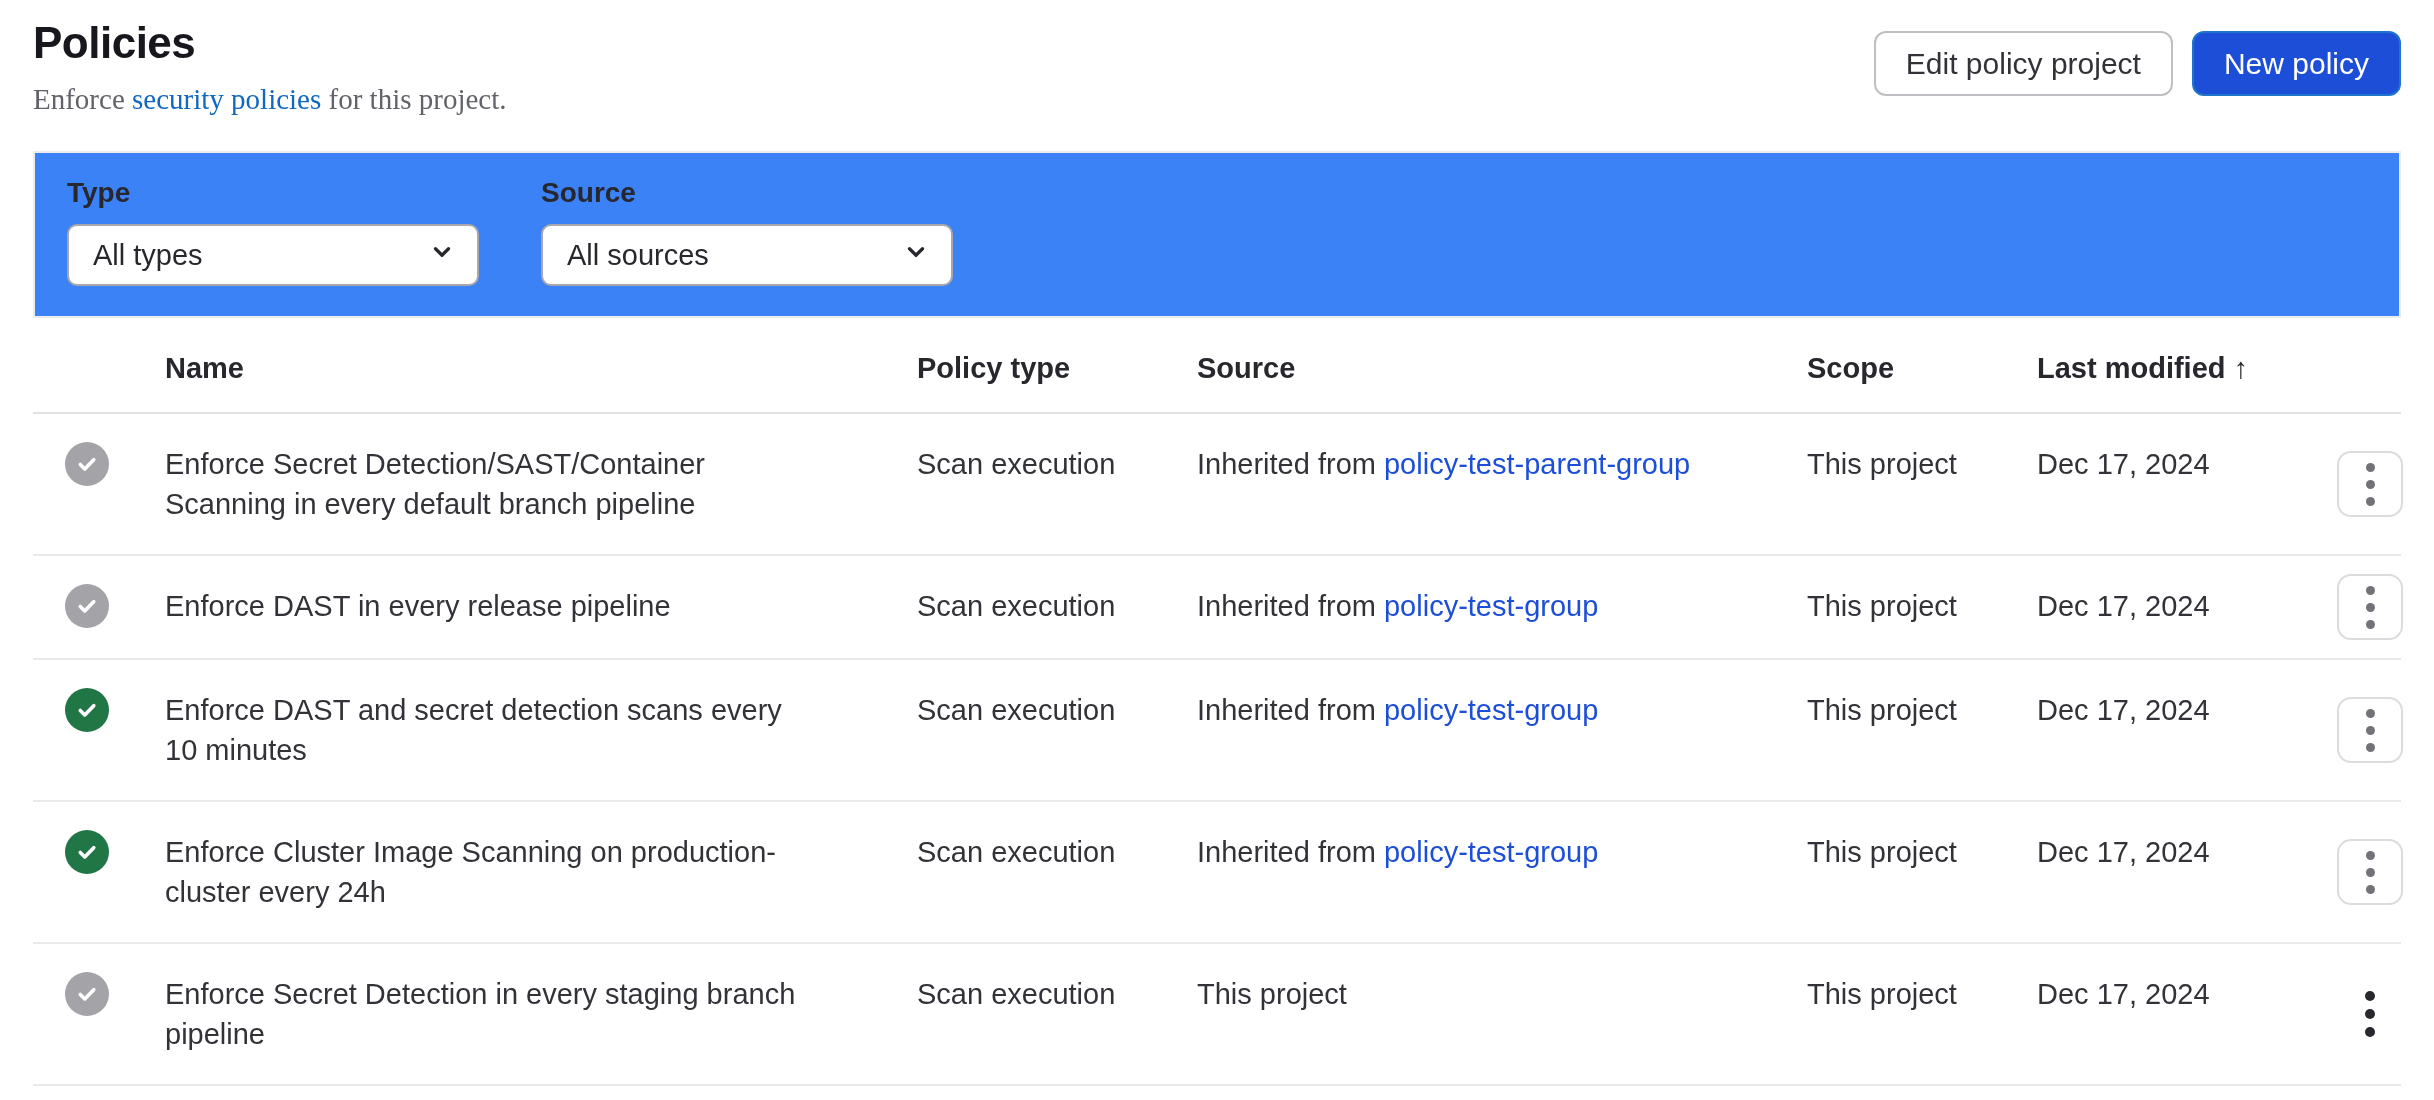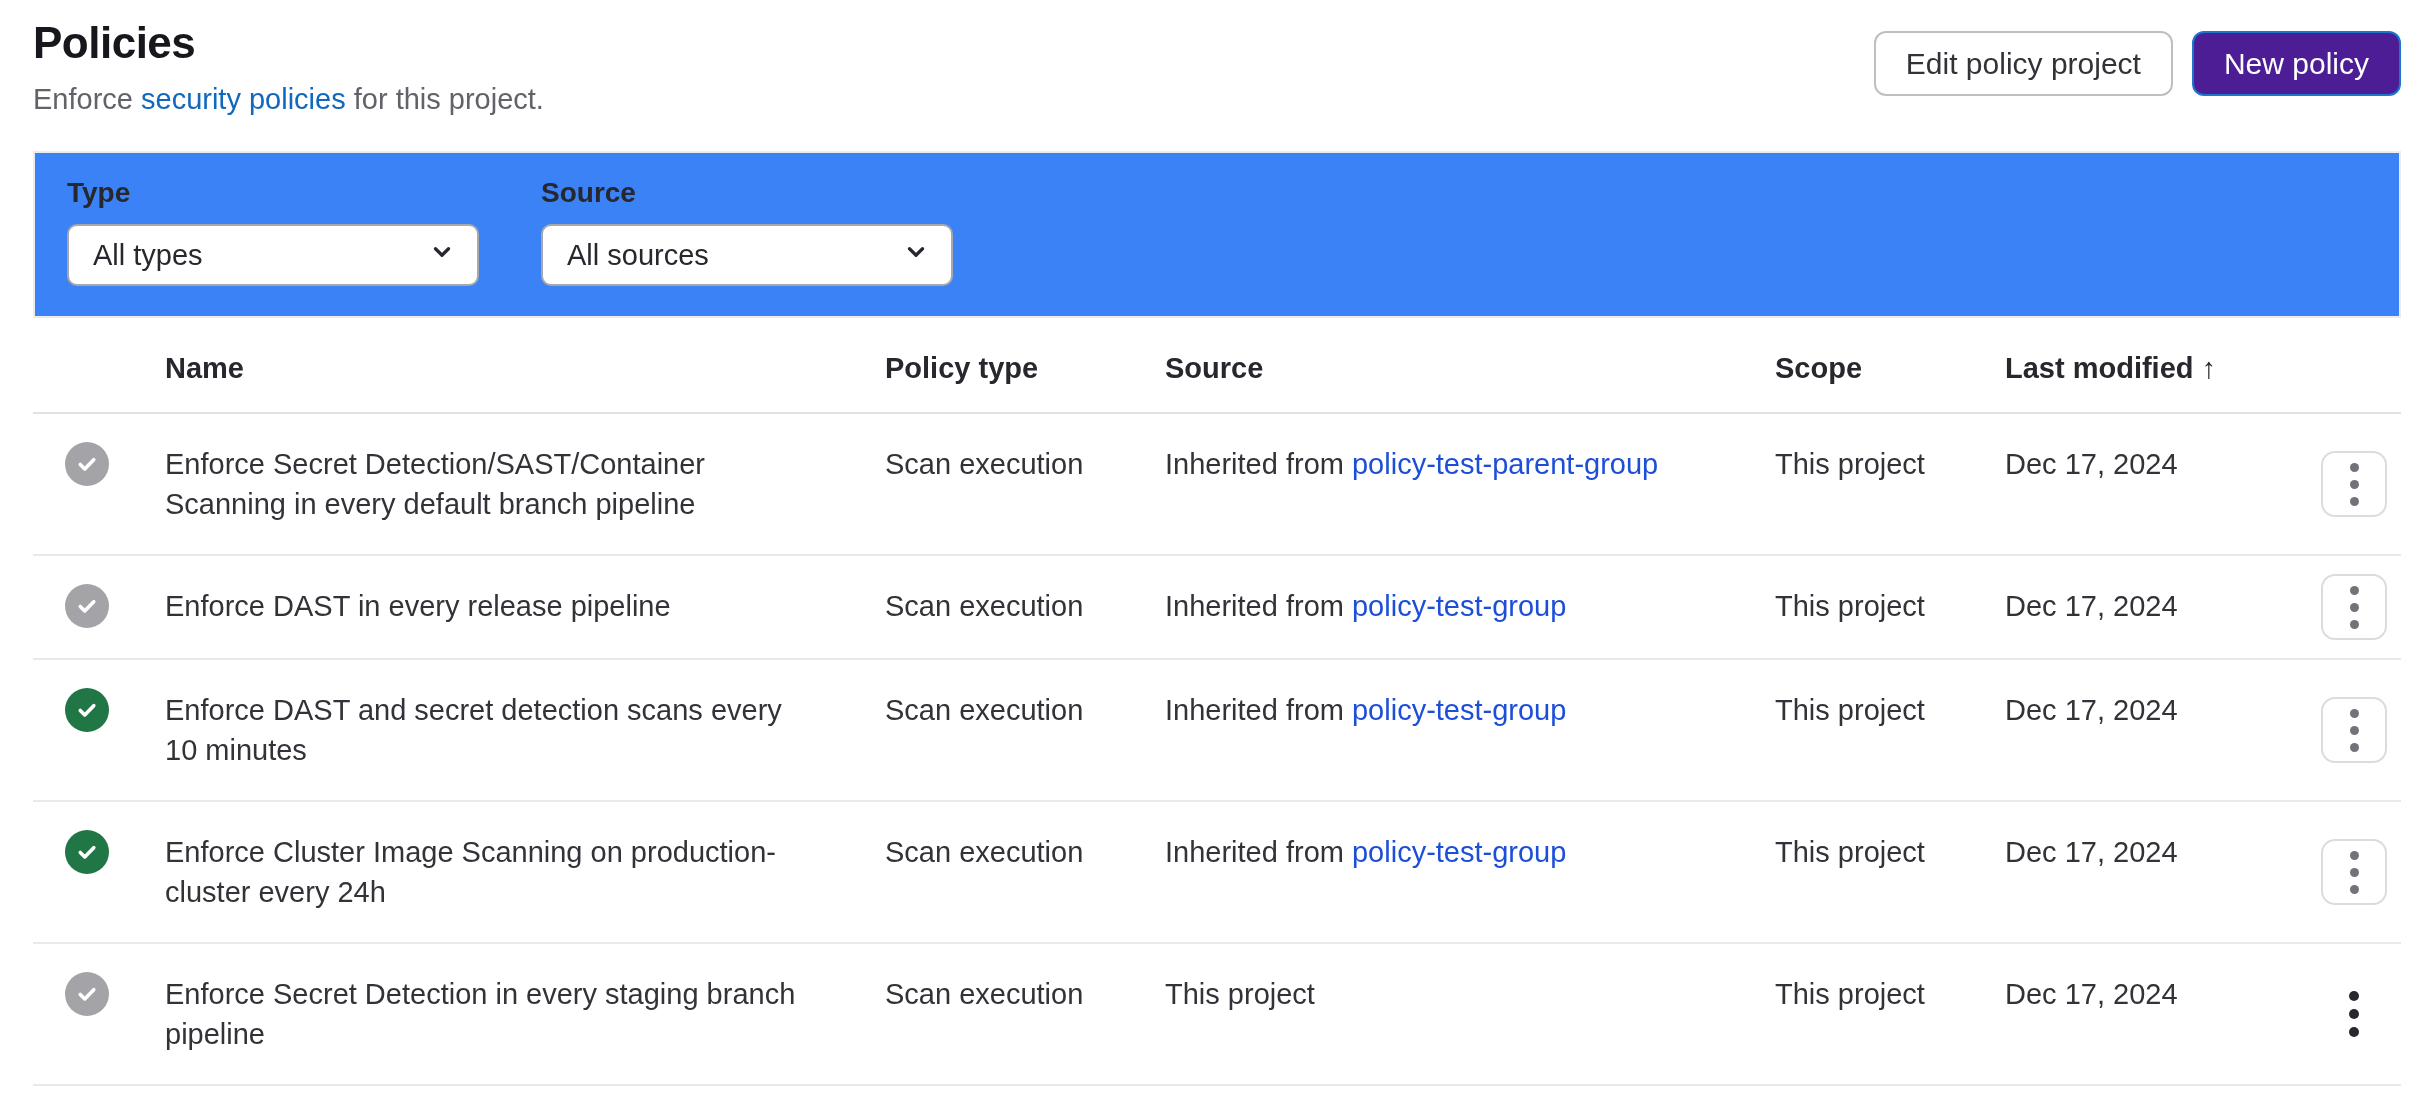--- a/index.html
+++ b/index.html
@@ -7,48 +7,48 @@
   body {
     width:2434px; height:1100px; background:#ffffff;
     font-family:"Liberation Sans", sans-serif;
     color:#333238; overflow:hidden;
   }
   .page { padding:0 33px; }
 
   
   .top-bar { display:flex; justify-content:space-between; align-items:flex-start; padding-top:12px; }
   .page-title { font-size:44px; font-weight:700; color:#18171d; margin:6px 0 0 0; line-height:1.15; letter-spacing:-0.5px; }
-  .page-subtitle { font-size:29px; color:#63626a; margin-top:12px; line-height:1.3; }
+  .page-subtitle { font-size:29px; color:#63626a; margin-top:12px; line-height:1.3;font-family:Liberation Serif, serif; }
   .page-subtitle a { color:#1068bf; text-decoration:none; }
   .header-actions { display:flex; gap:19px; margin-top:19px; }
   .btn { height:65px; padding:16px 30px; font-size:30px; border-radius:12px;
          display:flex; align-items:center; justify-content:center; cursor:pointer;
          font-family:"Liberation Sans", sans-serif; white-space:nowrap; }
   .btn-default { background:#ffffff; border:2px solid #bfbfc3; color:#333238; }
-  .btn-primary { background:#4c1d95; border:2px solid #1f75cb; color:#ffffff; }
+  .btn-primary { background:#1d4ed8; border:2px solid #1f75cb; color:#ffffff; }
 
   
   .filter-bar { margin-top:33px; background:#3b82f6; border:2px solid #ececef;
                 padding:24px 32px 30px 32px; display:flex; gap:62px; }
   .filter-group { display:flex; flex-direction:column; }
   .filter-label { font-size:28px; font-weight:700; color:#28272d; margin-bottom:15px; }
   .dropdown { width:412px; height:62px; background:#ffffff; border:2px solid #a8a7ac;
               border-radius:10px; display:flex; align-items:center; justify-content:space-between;
               padding:0 22px 0 24px; font-size:29px; color:#28272d; cursor:pointer; }
   .dropdown svg { flex:none; }
 
   
   .policy-table { margin-top:6px; }
   .t-row { display:flex; border-bottom:2px solid #e9e9ec; }
   .t-header { border-bottom:2px solid #e2e2e5; }
   .t-header .cell { padding-top:24px; padding-bottom:24px; font-weight:700; font-size:29px; color:#28272d; }
   .cell { padding:30px 24px 30px 0; font-size:29px; line-height:40px; }
   .col-status   { width:132px; flex:none; padding-right:0; }
   .col-name     { width:720px; flex:none; }
-  .col-type     { width:280px; flex:none; }
+  .col-type     { width:280px; flex:none;margin-left:32px; }
   .col-source   { width:610px; flex:none; }
   .col-scope    { width:230px; flex:none; }
   .col-modified { width:300px; flex:none; }
   .col-actions  { flex:1; display:flex; align-items:center; justify-content:flex-end; padding:0; }
   .name-text { max-width:640px; }
   .cell a { color:#1d4ed8; text-decoration:none; }
   .sort-arrow { font-weight:700; color:#28272d; margin-left:8px; font-size:29px; }
 
   .check-circle { width:44px; height:44px; border-radius:50%; margin-left:32px; margin-top:-2px;
                   display:flex; align-items:center; justify-content:center; background:#a4a3a8; }

